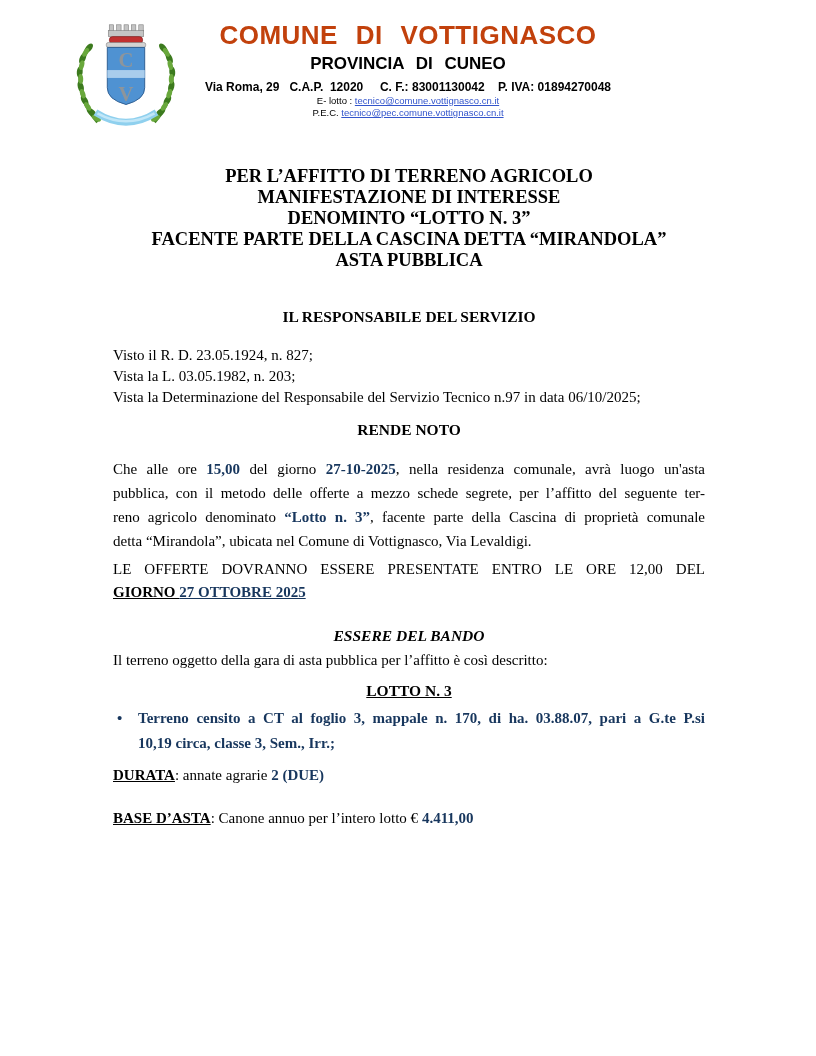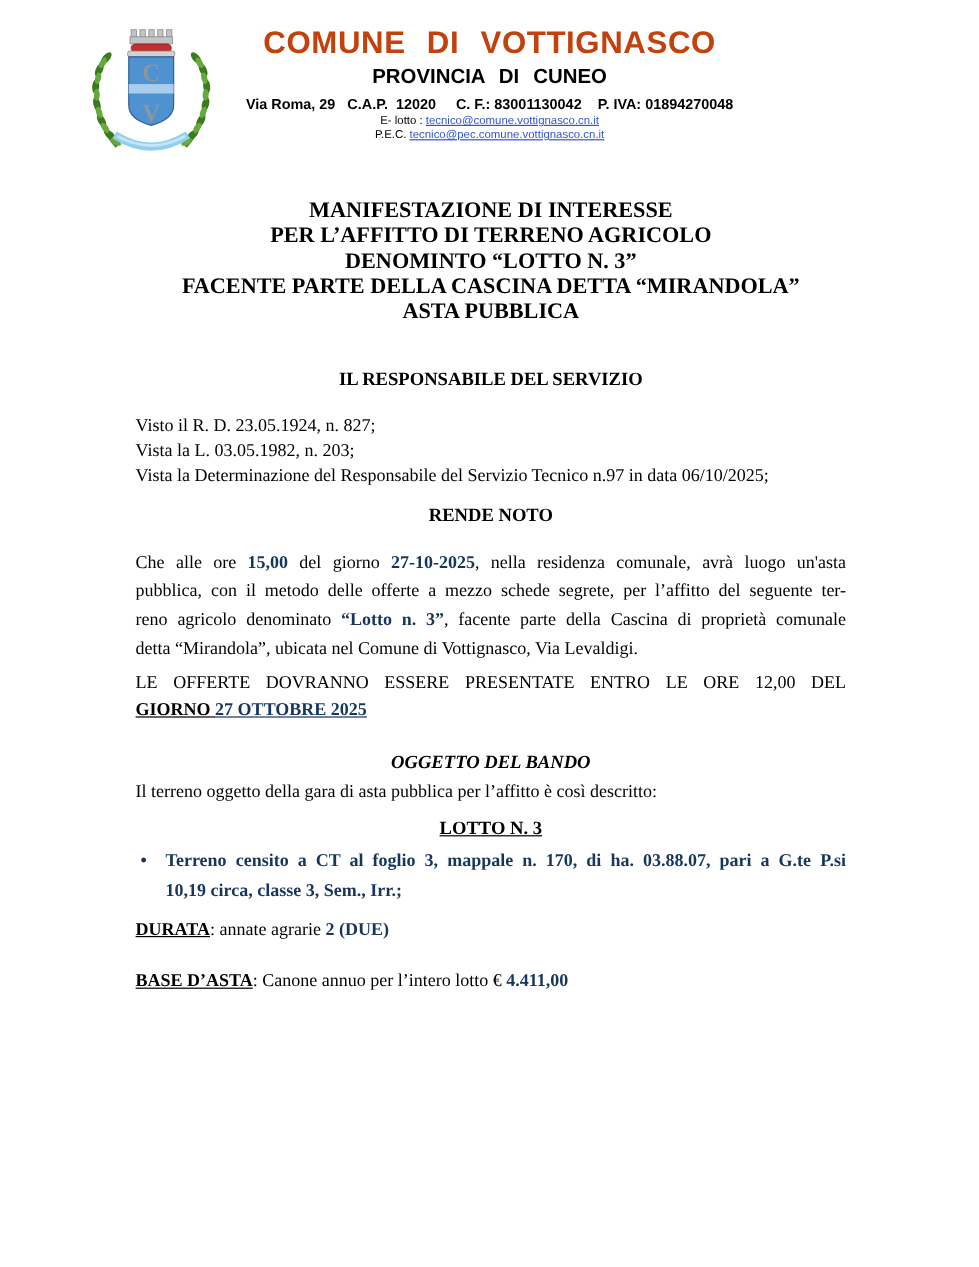--- a/index.html
+++ b/index.html
@@ -117,22 +117,22 @@
       </div>
       <div class="mail">
         <span>P.E.C. </span><a href="#">tecnico@pec.comune.vottignasco.cn.it</a>
       </div>
     </div>
   </header>
 
   <main class="content">
 
     <div class="title-block">
+      <div>PER L’AFFITTO DI TERRENO AGRICOLO</div>
       <div>MANIFESTAZIONE DI INTERESSE</div>
-      <div>PER L’AFFITTO DI TERRENO AGRICOLO</div>
       <div>DENOMINTO “LOTTO N. 3”</div>
       <div>FACENTE PARTE DELLA CASCINA DETTA “MIRANDOLA”</div>
       <div>ASTA PUBBLICA</div>
     </div>
 
     <div class="h-center" id="resp-heading">IL RESPONSABILE DEL SERVIZIO</div>
 
     <div class="visto">
       <div>Visto il R. D. 23.05.1924, n. 827;</div>
       <div>Vista la L. 03.05.1982, n. 203;</div>
@@ -146,21 +146,21 @@
         <div class="rline j"><span class="seg-r">pubblica, con il metodo delle </span><span class="seg-b">offerte a mezzo schede segrete</span><span class="seg-r">, per l’affitto del seguente ter-</span></div>
         <div class="rline j"><span class="seg-r">reno agricolo denominato </span><span class="seg-nb">“Lotto n. 3”</span><span class="seg-r">, facente parte della Cascina di proprietà comunale</span></div>
         <div class="rline"><span class="seg-r">detta “Mirandola”, ubicata nel Comune di Vottignasco, Via Levaldigi.</span></div>
       </div>
 
     <div class="offers">
         <div class="rline j"><span class="seg-b">LE OFFERTE DOVRANNO ESSERE PRESENTATE ENTRO LE ORE 12,00 DEL</span></div>
         <div class="rline"><span class="seg-bu">GIORNO </span><span class="seg-nbu">27 OTTOBRE 2025</span></div>
       </div>
 
-    <div class="h-center" id="oggetto-heading">OGGETTO DEL BANDO</div>
+    <div class="h-center" id="oggetto-heading">ESSERE DEL BANDO</div>
 
     <div class="intro">Il terreno oggetto della gara di asta pubblica per l’affitto è così descritto:</div>
 
     <div class="h-center" id="lotto-heading">LOTTO N. 3</div>
 
     <div class="bullet-row">
       <span class="bullet-cell">•</span>
       <div class="bullet-text">
           <div class="rline j"><span class="seg-nb">Terreno censito a CT al foglio 3, mappale n. 170, di ha. 03.88.07, pari a G.te P.si</span></div>
           <div class="rline"><span class="seg-nb">10,19 circa, classe 3, Sem., Irr.;</span></div>

